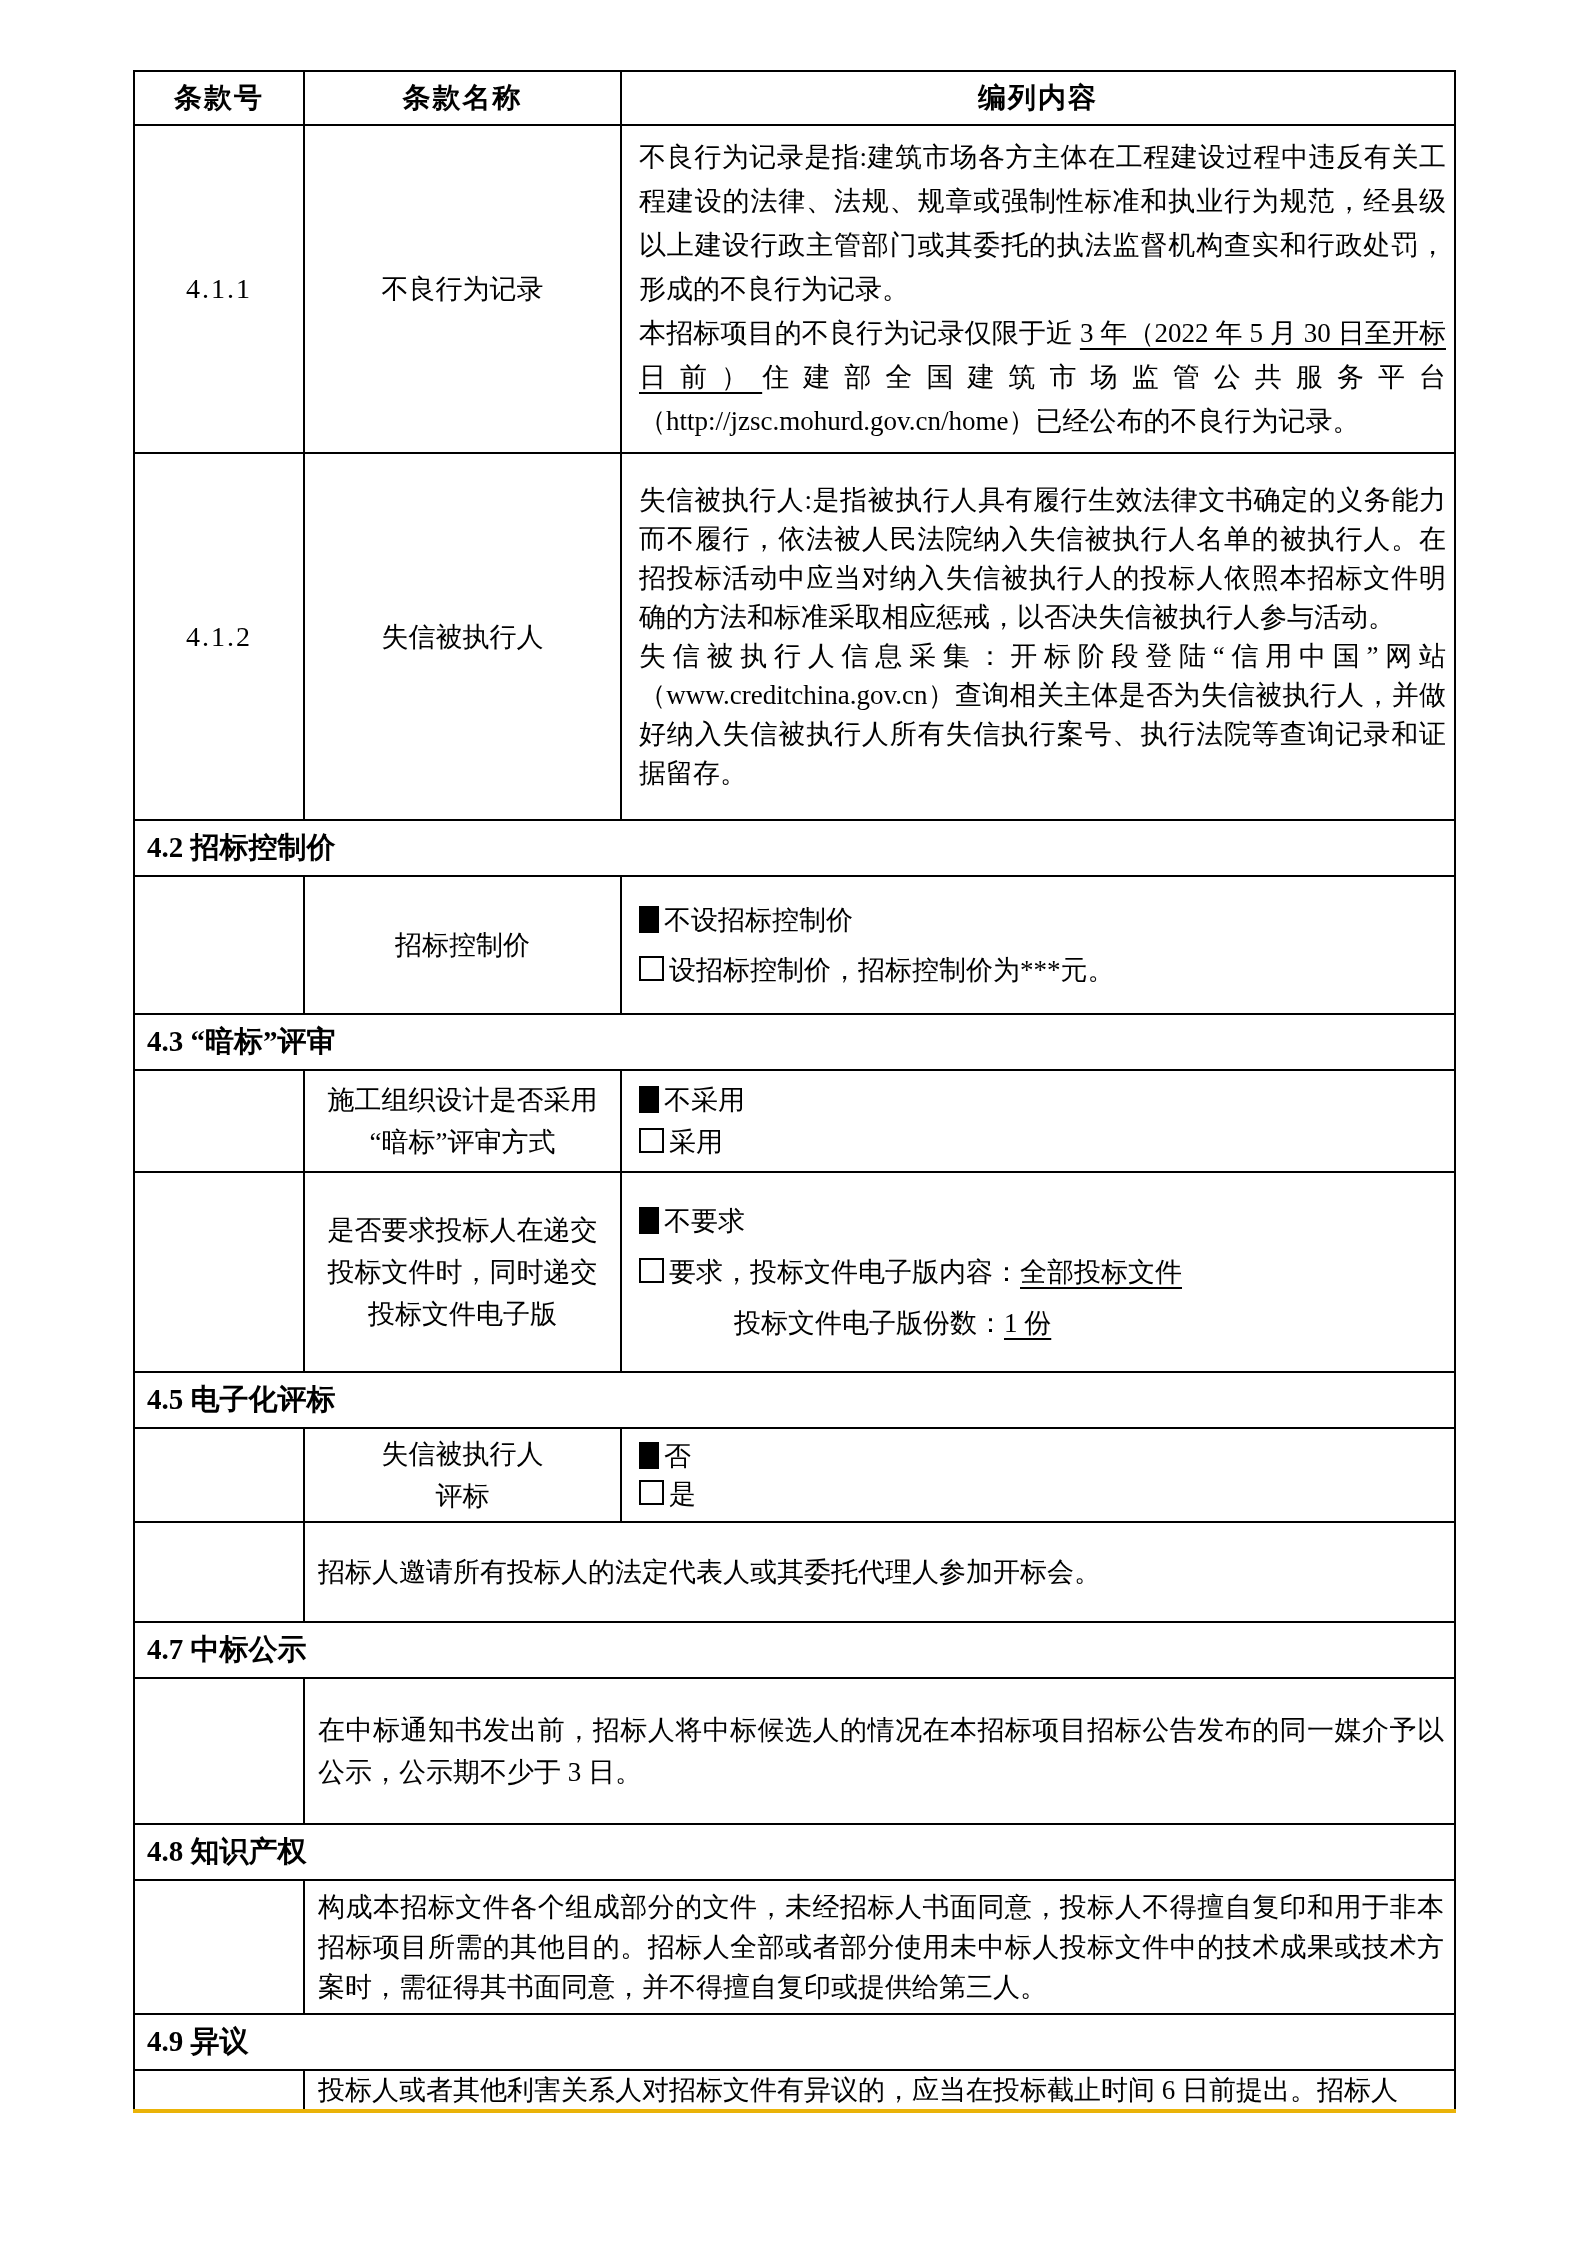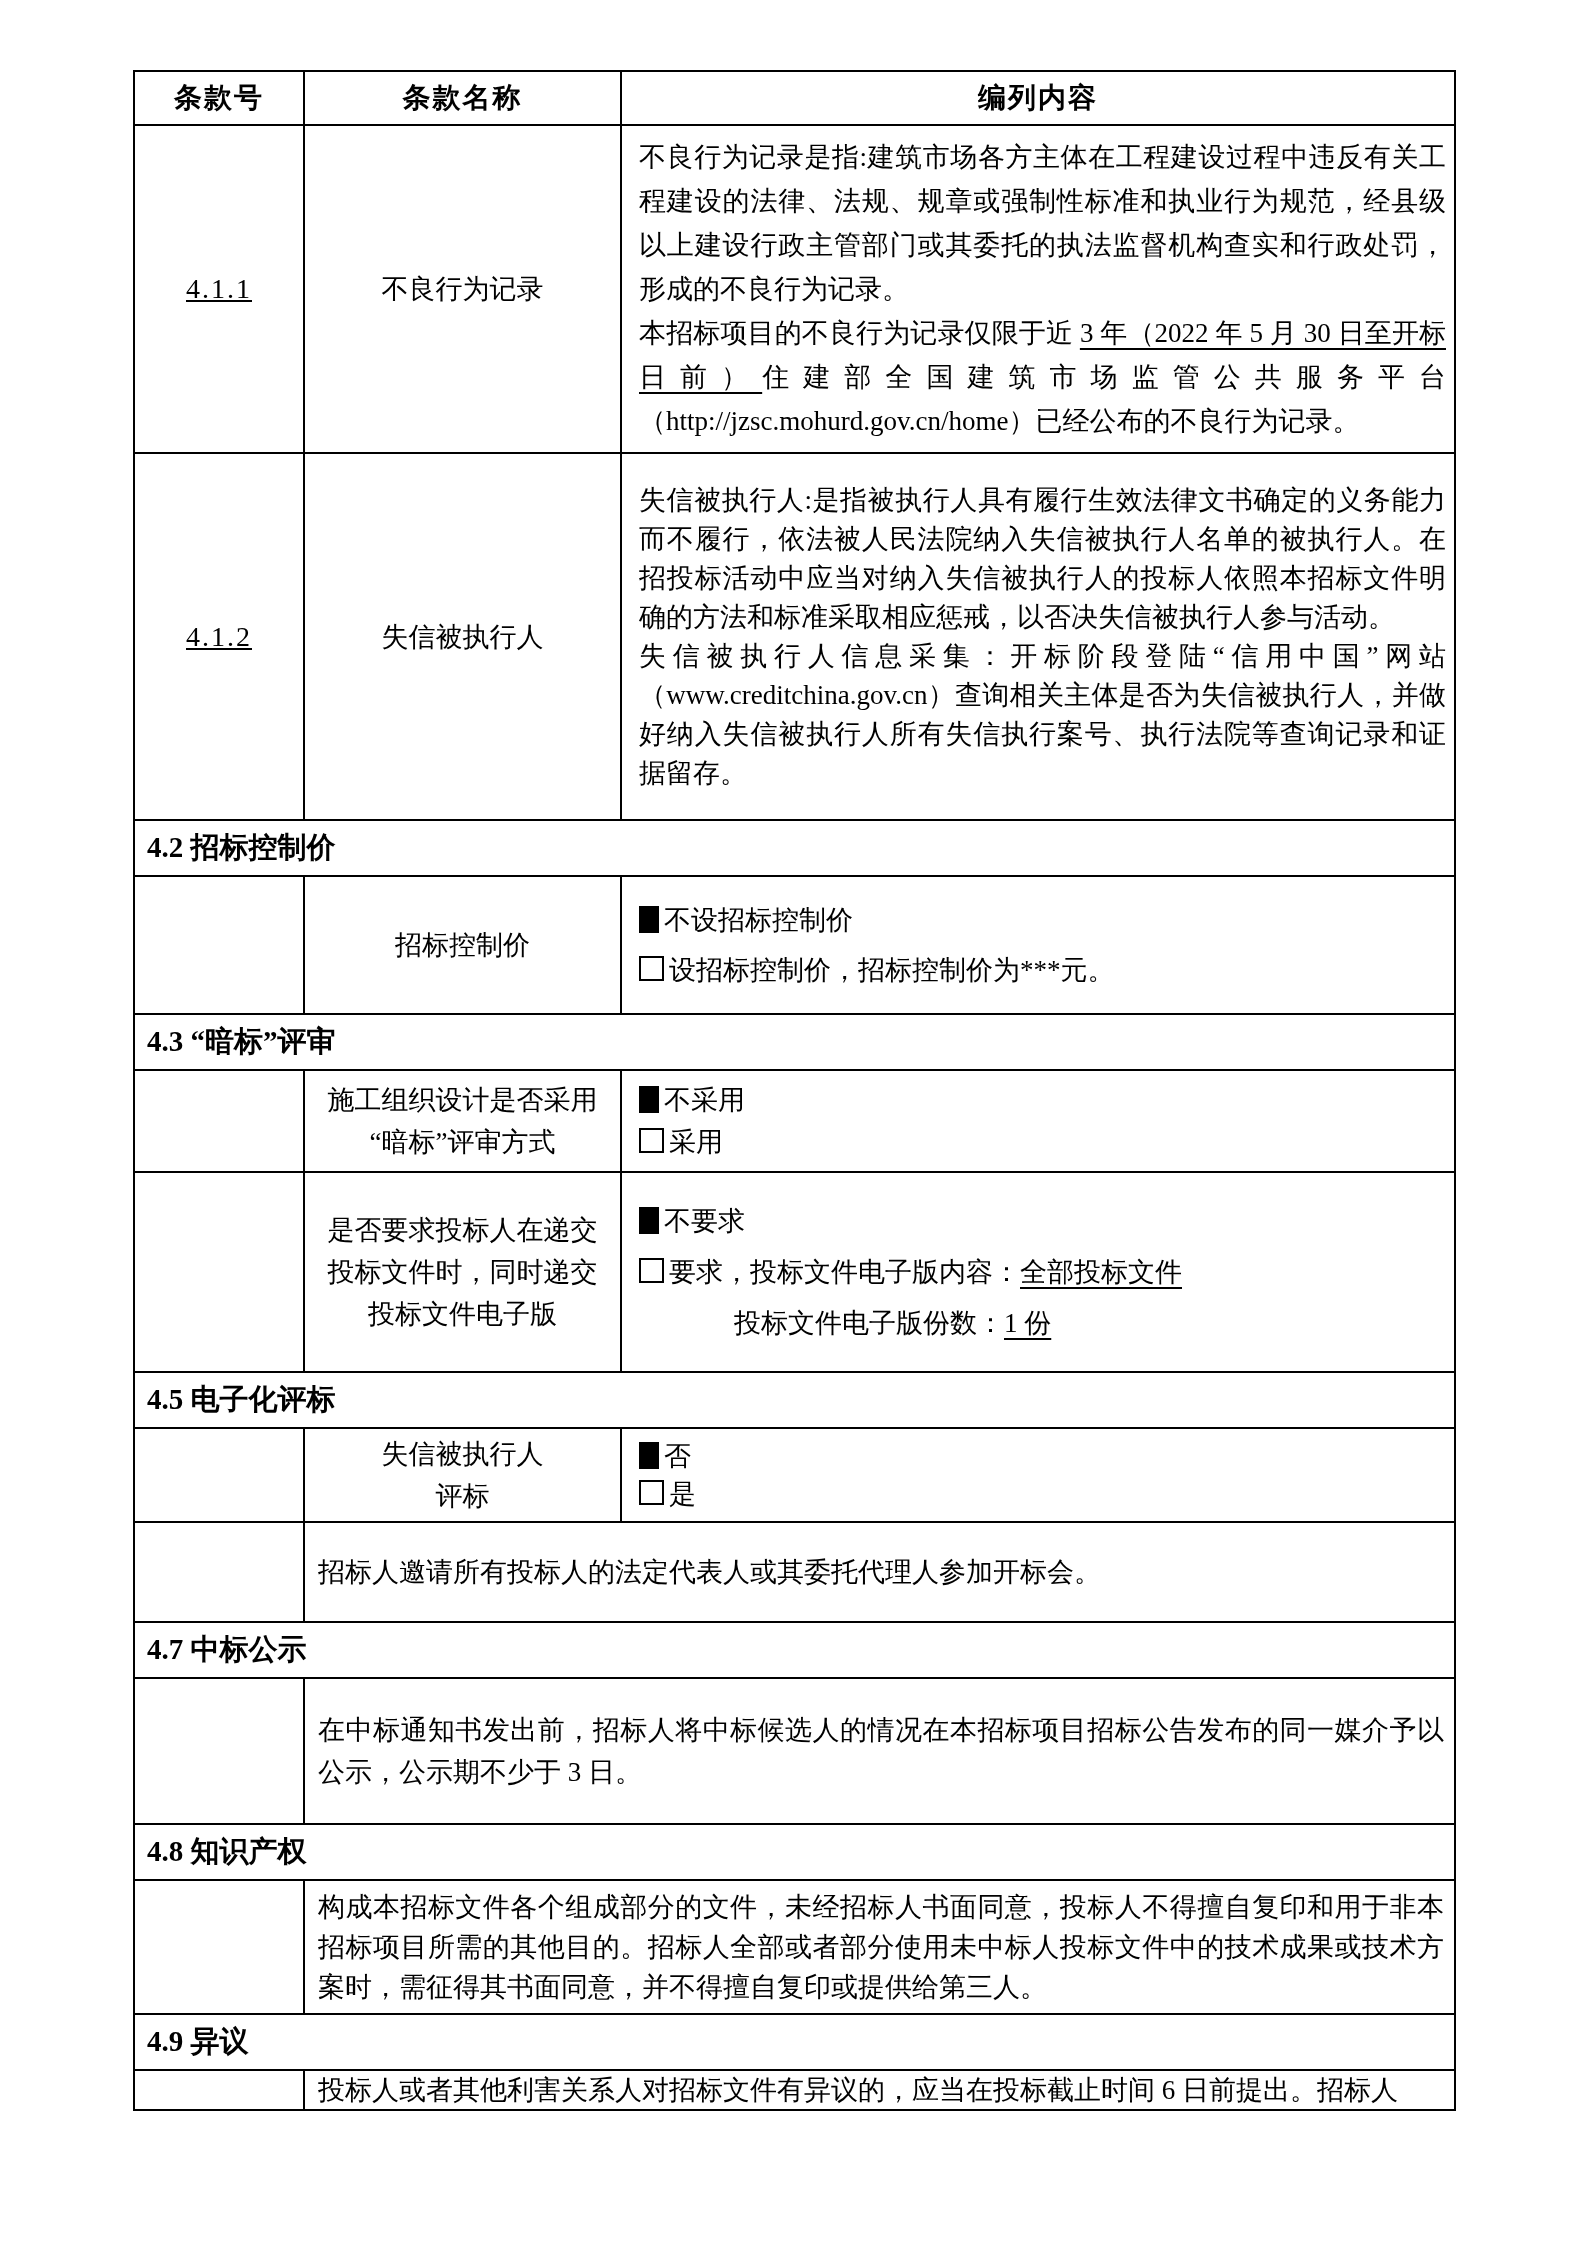--- a/index.html
+++ b/index.html
@@ -6,21 +6,21 @@
   body{
     width:1587px;height:2245px;background:#ffffff;position:relative;
     font-family:"Liberation Serif","DejaVu Serif",serif;color:#000;
     -webkit-font-smoothing:antialiased;
   }
   .doc-page{position:absolute;left:133px;top:70px;}
   table.clause-table{border-collapse:collapse;table-layout:fixed;width:1321px;background:#fff;}
   col.c1{width:170px;} col.c2{width:317px;} col.c3{width:834px;}
   th,td{border:2px solid #000;padding:0;vertical-align:middle;}
   thead th{font-size:28px;font-weight:bold;height:52px;text-align:center;letter-spacing:2px;}
-  td.clause-no-cell{text-align:center;font-size:28px;letter-spacing:2px;text-decoration:underline;}
+  td.clause-no-cell{text-align:center;font-size:28px;letter-spacing:2px;}
   td.clause-name-cell{text-align:center;font-size:27px;line-height:42px;padding:4px 8px;}
   td.content-cell{font-size:27px;line-height:40px;text-align:justify;padding:8px 8px 8px 17px;}
   td.merged-cell{font-size:27px;line-height:42px;text-align:justify;padding:6px 10px 6px 13px;}
   td.band-cell{font-size:29px;font-weight:bold;padding:4px 8px 4px 12px;text-align:left;margin-top:22px;}
   .blk{display:block;}
   .blk.option{text-align:left;}
   .blk.indent{padding-left:95px;}
   .cb{display:inline-block;margin-right:5px;}
   .cb.filled{width:20px;height:27px;background:#000;vertical-align:-4px;}
   .cb.empty{width:21px;height:21px;border:2px solid #000;vertical-align:-2px;background:#fff;}
@@ -30,21 +30,21 @@
   tr.r-412 td{height:349px;} tr.r-412 td.content-cell{line-height:39px;}
   tr.r-band td{height:46px;}
   tr.r-ctrl td{height:120px;} tr.r-ctrl .blk.option{line-height:50px;}
   tr.r-anbiao td{height:76px;} tr.r-anbiao .blk.option{line-height:42px;}
   tr.r-dzb td{height:182px;} tr.r-dzb .blk{margin:11px 0;line-height:40px;}
   tr.r-dzpb td{height:64px;} tr.r-dzpb .blk.option{line-height:38px;}
   tr.r-kbh td{height:86px;}
   tr.r-zbgs td{height:132px;}
   tr.r-zscq td{height:110px;} tr.r-zscq td.merged-cell{line-height:40px;}
   tr.r-yy td{height:34px;} tr.r-yy td.merged-cell{line-height:34px;padding-top:2px;padding-bottom:2px;}
-  table.clause-table{border-bottom:1px solid #eab308;}
+  table.clause-table{border-bottom:4px solid #eab308;}
 </style>
 </head>
 <body>
 
 <div class="doc-page">
   <table class="clause-table">
     <colgroup>
         <col class="c1">
         <col class="c2">
         <col class="c3">

